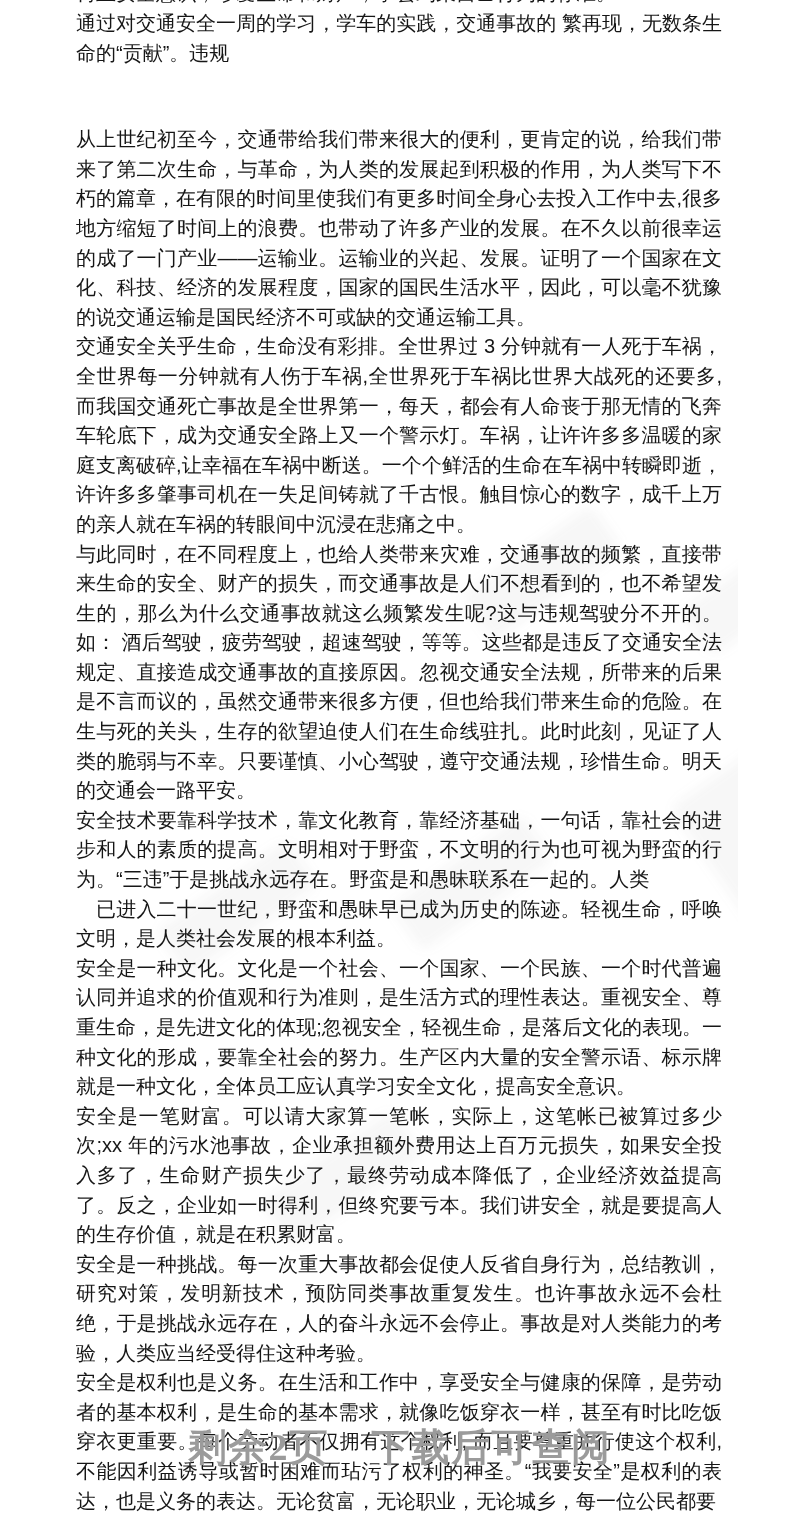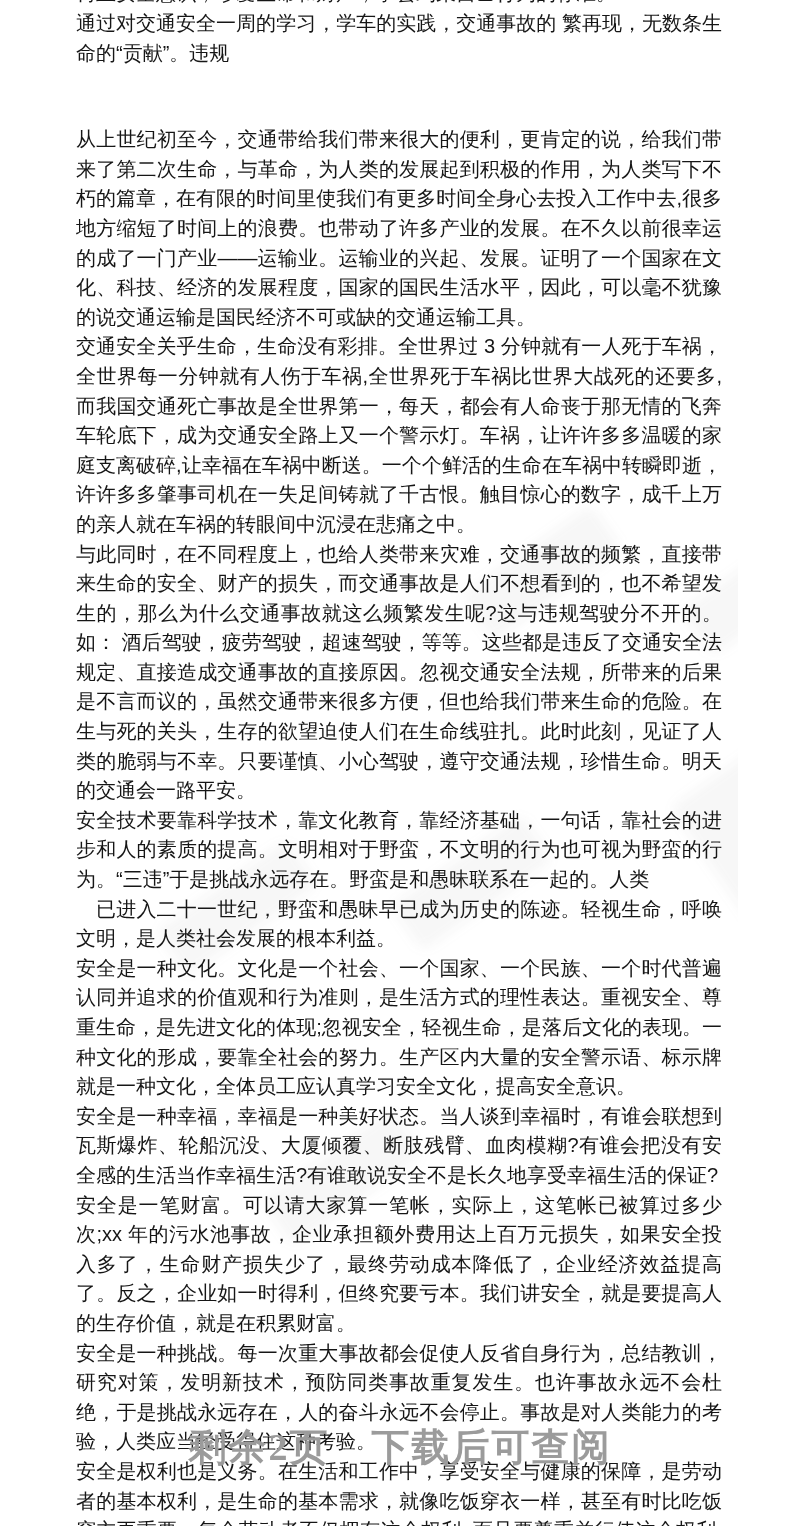--- a/index.html
+++ b/index.html
@@ -88,21 +88,20 @@
       <span>树立安全意识，珍爱生命和财产，学会约束自己行为的标准。</span>
     </div>
     <div id="paragraphs-container">
         <p class="para gap-after">通过对交通安全一周的学习，学车的实践，交通事故的 繁再现，无数条生命的“贡献”。违规</p>
         <p class="para">从上世纪初至今，交通带给我们带来很大的便利，更肯定的说，给我们带来了第二次生命，与革命，为人类的发展起到积极的作用，为人类写下不朽的篇章，在有限的时间里使我们有更多时间全身心去投入工作中去,很多地方缩短了时间上的浪费。也带动了许多产业的发展。在不久以前很幸运的成了一门产业——运输业。运输业的兴起、发展。证明了一个国家在文化、科技、经济的发展程度，国家的国民生活水平，因此，可以毫不犹豫的说交通运输是国民经济不可或缺的交通运输工具。</p>
         <p class="para">交通安全关乎生命，生命没有彩排。全世界过 3 分钟就有一人死于车祸，全世界每一分钟就有人伤于车祸,全世界死于车祸比世界大战死的还要多,而我国交通死亡事故是全世界第一，每天，都会有人命丧于那无情的飞奔车轮底下，成为交通安全路上又一个警示灯。车祸，让许许多多温暖的家庭支离破碎,让幸福在车祸中断送。一个个鲜活的生命在车祸中转瞬即逝，许许多多肇事司机在一失足间铸就了千古恨。触目惊心的数字，成千上万的亲人就在车祸的转眼间中沉浸在悲痛之中。</p>
         <p class="para">与此同时，在不同程度上，也给人类带来灾难，交通事故的频繁，直接带来生命的安全、财产的损失，而交通事故是人们不想看到的，也不希望发生的，那么为什么交通事故就这么频繁发生呢?这与违规驾驶分不开的。如： 酒后驾驶，疲劳驾驶，超速驾驶，等等。这些都是违反了交通安全法规定、直接造成交通事故的直接原因。忽视交通安全法规，所带来的后果是不言而议的，虽然交通带来很多方便，但也给我们带来生命的危险。在生与死的关头，生存的欲望迫使人们在生命线驻扎。此时此刻，见证了人类的脆弱与不幸。只要谨慎、小心驾驶，遵守交通法规，珍惜生命。明天的交通会一路平安。</p>
         <p class="para">安全技术要靠科学技术，靠文化教育，靠经济基础，一句话，靠社会的进步和人的素质的提高。文明相对于野蛮，不文明的行为也可视为野蛮的行为。“三违”于是挑战永远存在。野蛮是和愚昧联系在一起的。人类</p>
         <p class="para indent-1">已进入二十一世纪，野蛮和愚昧早已成为历史的陈迹。轻视生命，呼唤文明，是人类社会发展的根本利益。</p>
         <p class="para">安全是一种文化。文化是一个社会、一个国家、一个民族、一个时代普遍认同并追求的价值观和行为准则，是生活方式的理性表达。重视安全、尊重生命，是先进文化的体现;忽视安全，轻视生命，是落后文化的表现。一种文化的形成，要靠全社会的努力。生产区内大量的安全警示语、标示牌就是一种文化，全体员工应认真学习安全文化，提高安全意识。</p>
-        <p class="para">安全是一种幸福，幸福是一种美好状态。当人谈到幸福时，有谁会联想到瓦斯爆炸、轮船沉没、大厦倾覆、断肢残臂、血肉模糊?有谁会把没有安全感的生活当作幸福生活?有谁敢说安全不是长久地享受幸福生活的保证?</p>
         <p class="para">安全是一笔财富。可以请大家算一笔帐，实际上，这笔帐已被算过多少次;xx 年的污水池事故，企业承担额外费用达上百万元损失，如果安全投入多了，生命财产损失少了，最终劳动成本降低了，企业经济效益提高了。反之，企业如一时得利，但终究要亏本。我们讲安全，就是要提高人的生存价值，就是在积累财富。</p>
         <p class="para">安全是一种挑战。每一次重大事故都会促使人反省自身行为，总结教训，研究对策，发明新技术，预防同类事故重复发生。也许事故永远不会杜绝，于是挑战永远存在，人的奋斗永远不会停止。事故是对人类能力的考验，人类应当经受得住这种考验。</p>
         <p class="para">安全是权利也是义务。在生活和工作中，享受安全与健康的保障，是劳动者的基本权利，是生命的基本需求，就像吃饭穿衣一样，甚至有时比吃饭穿衣更重要。每个劳动者不仅拥有这个权利, 而且要尊重并行使这个权利, 不能因利益诱导或暂时困难而玷污了权利的神圣。“我要安全”是权利的表达，也是义务的表达。无论贫富，无论职业，无论城乡，每一位公民都要</p>
       </div>
   </div>
 
   <div class="footer">
     <span>剩余2页</span><span class="footer-gap"></span><span>下载后可查阅</span>
   </div>
 

